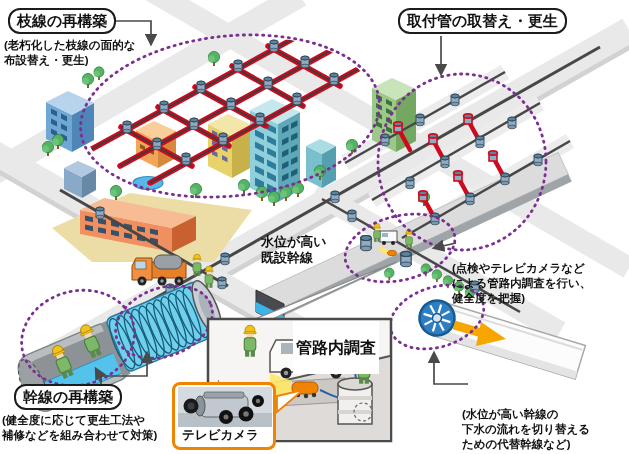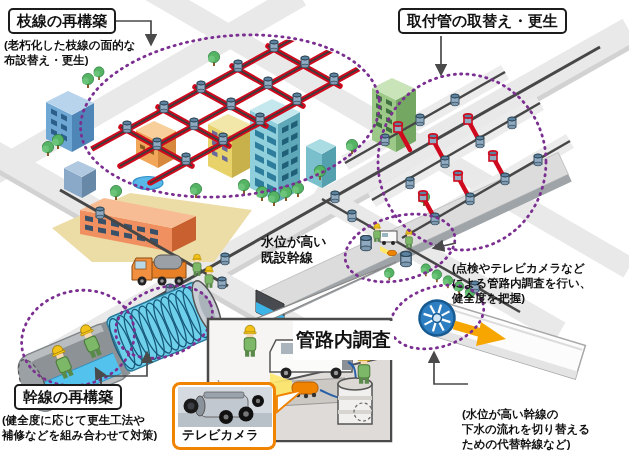--- a/index.html
+++ b/index.html
@@ -1,26 +1,26 @@
 <!DOCTYPE html>
 <html><head>
 <meta charset="utf-8">
 <style>
   html,body{margin:0;padding:0;background:#fff;}
   #stage{position:relative;width:629px;height:454px;background:#fff;overflow:hidden;
          font-family:"Liberation Sans","DejaVu Sans",sans-serif;}
   #scene{position:absolute;left:0;top:0;}
-  .co-box{position:absolute;background:#fff;border:2.5px solid #1c1c1c;border-radius:5px;
+  .co-box{position:absolute;background:#fff;border:2.5px solid #1c1c1c;border-radius:12px;
           padding:1px 7px;font-size:15px;font-weight:bold;color:#111;white-space:nowrap;line-height:1.35;}
   .co-desc{position:absolute;font-size:11.5px;font-weight:600;color:#111;line-height:1.3;
            white-space:pre-line;}
   .free-label{position:absolute;font-size:13px;font-weight:600;color:#111;line-height:1.25;
               white-space:pre-line;}
-  .inset-label{position:absolute;font-size:19px;font-weight:bold;color:#111;background:#fff;
-               padding:8px 3px;line-height:1.2;}
+  .inset-label{position:absolute;font-size:16px;font-weight:bold;color:#111;background:#fff;
+               padding:17px 3px;line-height:1.2;}
   .photo-box{position:absolute;left:172px;top:382px;width:104px;height:68px;background:#fff;
              border:3px solid #f08300;border-radius:8px;box-sizing:border-box;padding:2px 10px 0 3px;}
   .photo-box svg{display:block;}
   .photo-caption{text-align:center;font-size:12.5px;font-weight:bold;color:#111;line-height:1.3;}
 </style>
 </head>
 <body>
 
 <div id="stage">
 <svg id="scene" width="629" height="454" viewBox="0 0 629 454">

